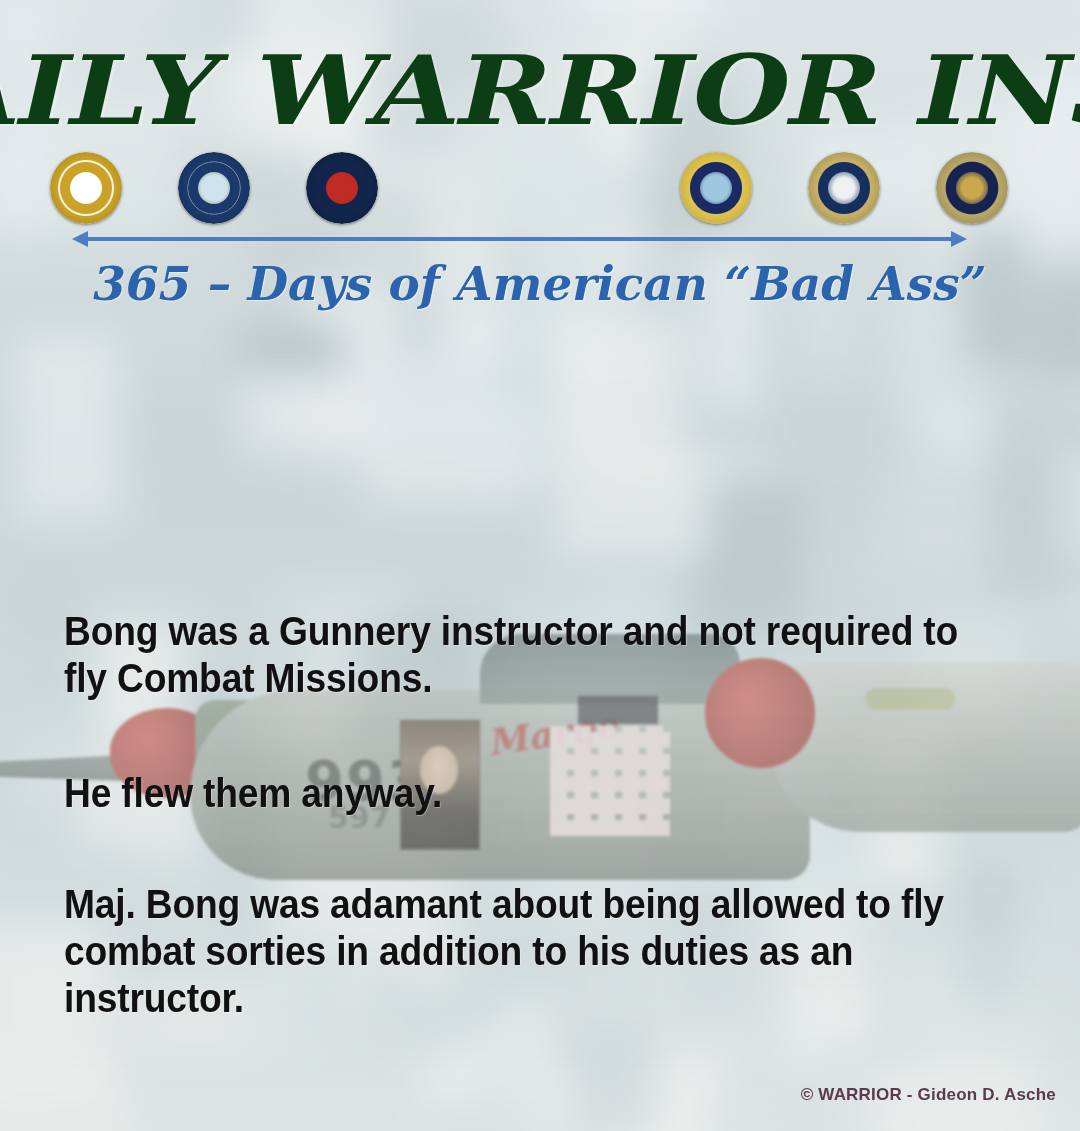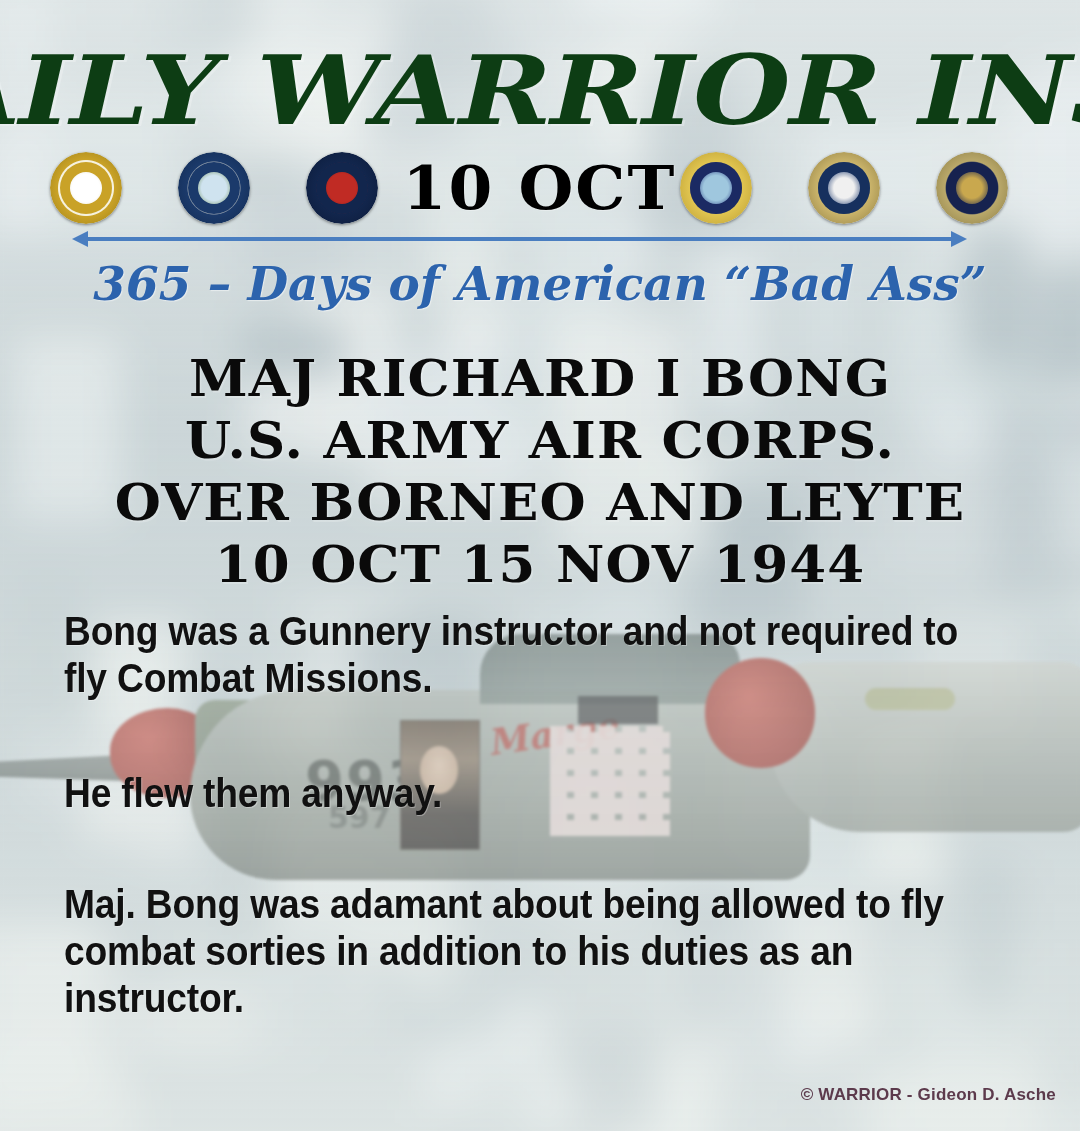--- a/index.html
+++ b/index.html
@@ -321,38 +321,29 @@
       <div class="inner" style="background:#16305e;"></div>
       <div class="core" style="background:radial-gradient(circle,#f0f0f0 45%,#1d3a70 100%);"></div>
     </div>
     <div class="seal" style="left:936px;">
       <div class="ring" style="background:radial-gradient(circle,#1b2a5e 50%,#b9a86a 53%,#8a7b42 100%);"></div>
       <div class="inner" style="background:#16224f;"></div>
       <div class="core" style="background:radial-gradient(circle,#c9a84e 45%,#16224f 100%);"></div>
     </div>
   </div>
 
-  <div id="datebar">
-    <span>10 OCT</span>
-  </div>
 
   <div id="arrowline">
     <div class="head l"></div>
     <div class="bar"></div>
     <div class="head r"></div>
   </div>
 
   <div id="subtitle">365 – Days of American “Bad Ass”</div>
 
-  <div id="heading">
-    <div class="ln">MAJ RICHARD I BONG</div>
-    <div class="ln">U.S. ARMY AIR CORPS.</div>
-    <div class="ln">OVER BORNEO AND LEYTE</div>
-    <div class="ln">10 OCT 15 NOV 1944</div>
-  </div>
 
   <div id="body">
     <p>Bong was a Gunnery instructor and not required to fly Combat Missions.</p>
     <p class="gap1">He flew them anyway.</p>
     <p class="gap2">Maj. Bong was adamant about being allowed to fly combat sorties in addition to his duties as an instructor.</p>
   </div>
 
   <div id="credit">© WARRIOR - Gideon D. Asche</div>
 
 </div>

